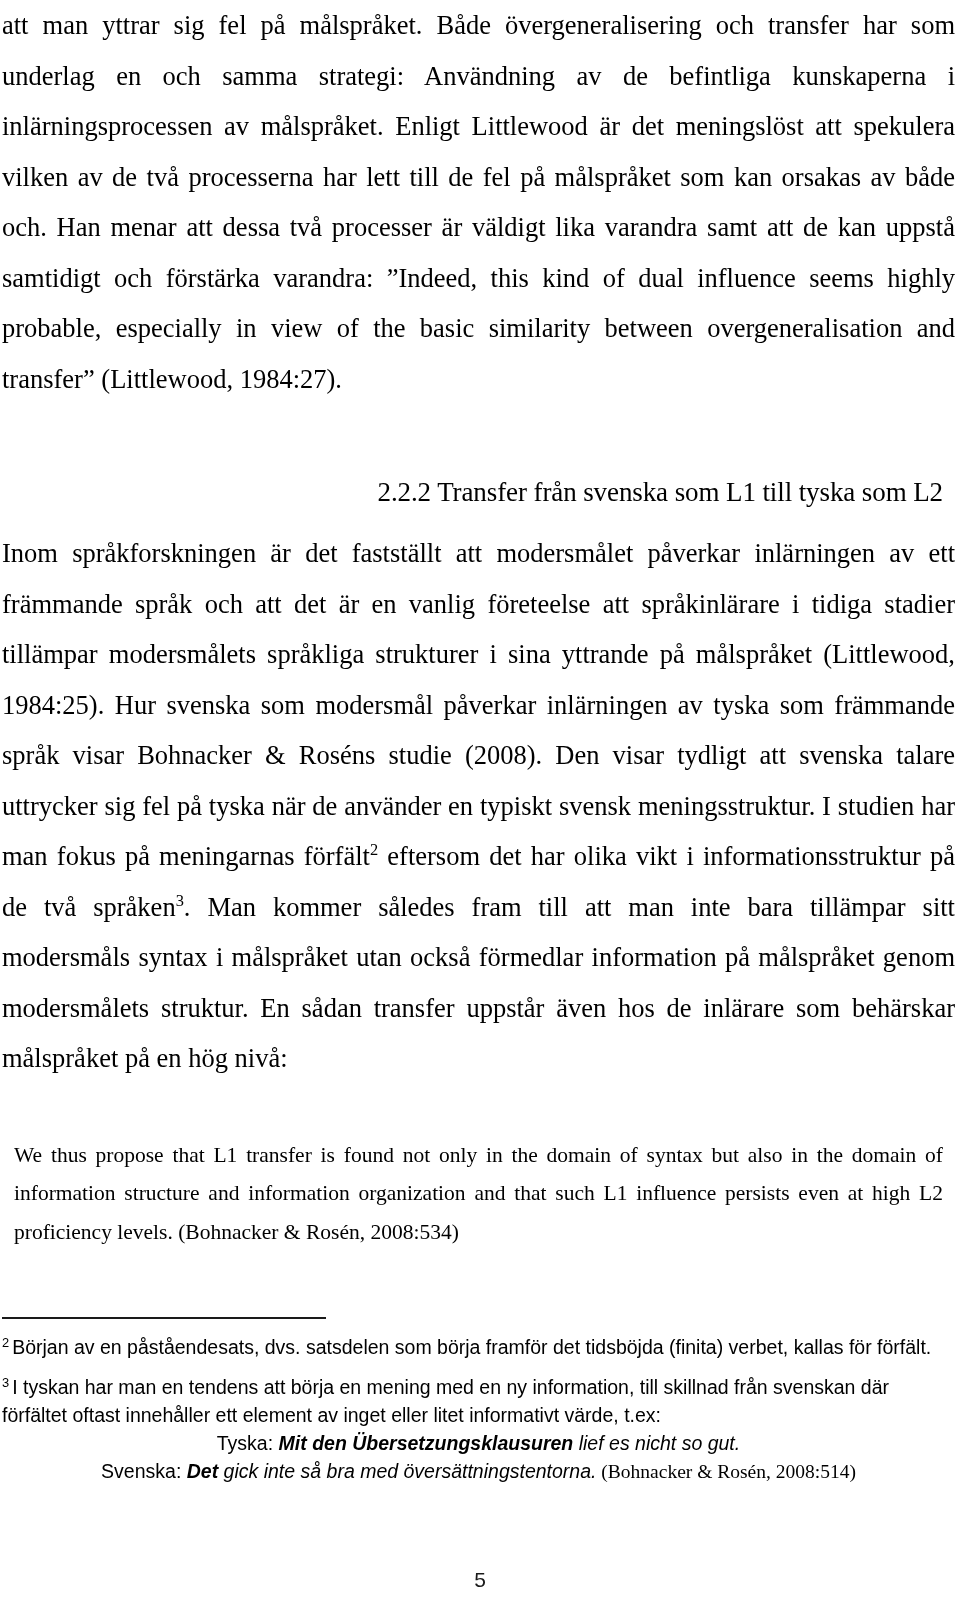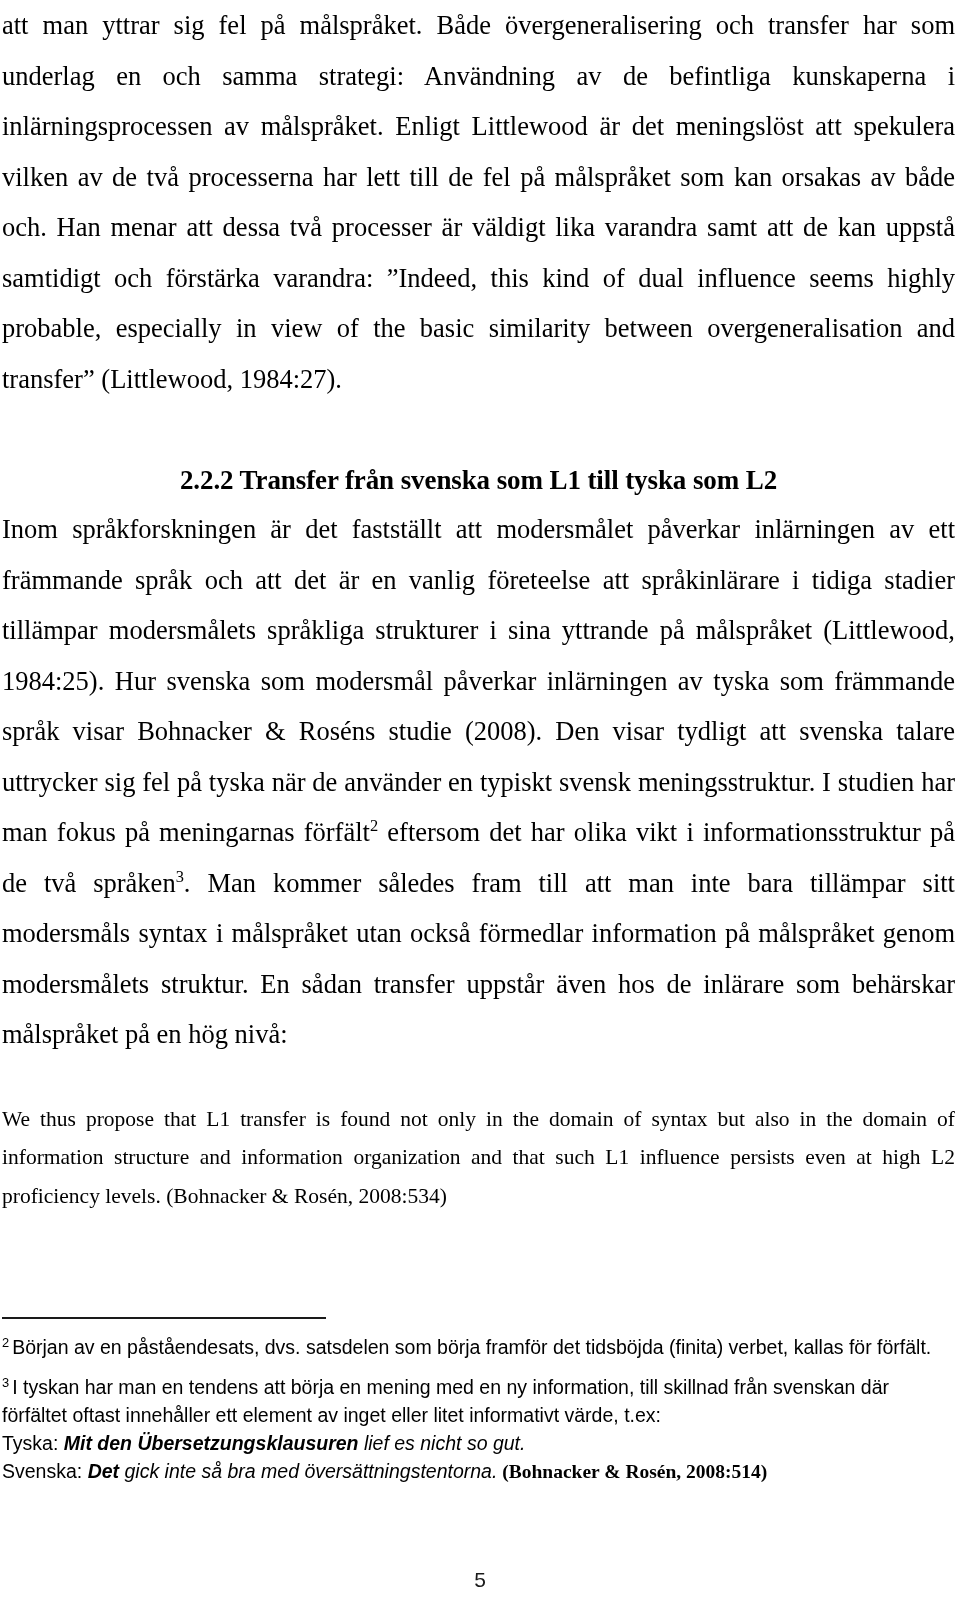--- a/index.html
+++ b/index.html
@@ -38,33 +38,33 @@
     text-align: justify;
     text-justify: inter-word;
     letter-spacing: 0;
     hyphens: none;
   }
   p.para.continued { text-indent: 0; }
 
   .gap-heading { height: 52px; }
 
   h2.heading {
-    margin: 0;
+    margin: 12px;
     font-size: 27px;
     line-height: 48px;
-    font-weight: bold;
-    text-align: center;
+    font-weight: normal;
+    text-align: right;
     letter-spacing: -0.1px;
   }
 
   .quote-gap-top { height: 40px; }
   .quote-gap-bottom { height: 34px; }
 
   p.blockquote {
-    margin: 0;
+    margin: 12px;
     font-size: 21.5px;
     line-height: 38.5px;
     text-align: justify;
     text-justify: inter-word;
   }
 
   sup.fnref {
     font-size: 0.62em;
     vertical-align: super;
     line-height: 0;
@@ -92,27 +92,27 @@
     text-align: left;
     font-family: "Liberation Sans", "DejaVu Sans", sans-serif;
   }
   p.footnote.fn3 { margin-top: 12px; }
   sup.fnnum {
     font-size: 0.66em;
     vertical-align: super;
     line-height: 0;
     padding-right: 3px;
   }
-  .fn-ex-line { display: block; }
+  .fn-ex-line { display: block; text-align: center; }
   .i { font-style: italic; }
   .bi { font-weight: bold; font-style: italic; }
   .serif-cite {
     font-family: "Liberation Serif", "DejaVu Serif", serif;
     font-style: normal;
-    font-weight: bold;
+    font-weight: normal;
   }
 
   
   .page-number {
     position: absolute;
     left: 0;
     top: 1568px;
     width: 960px;
     text-align: center;
     font-family: "Liberation Sans", "DejaVu Sans", sans-serif;

